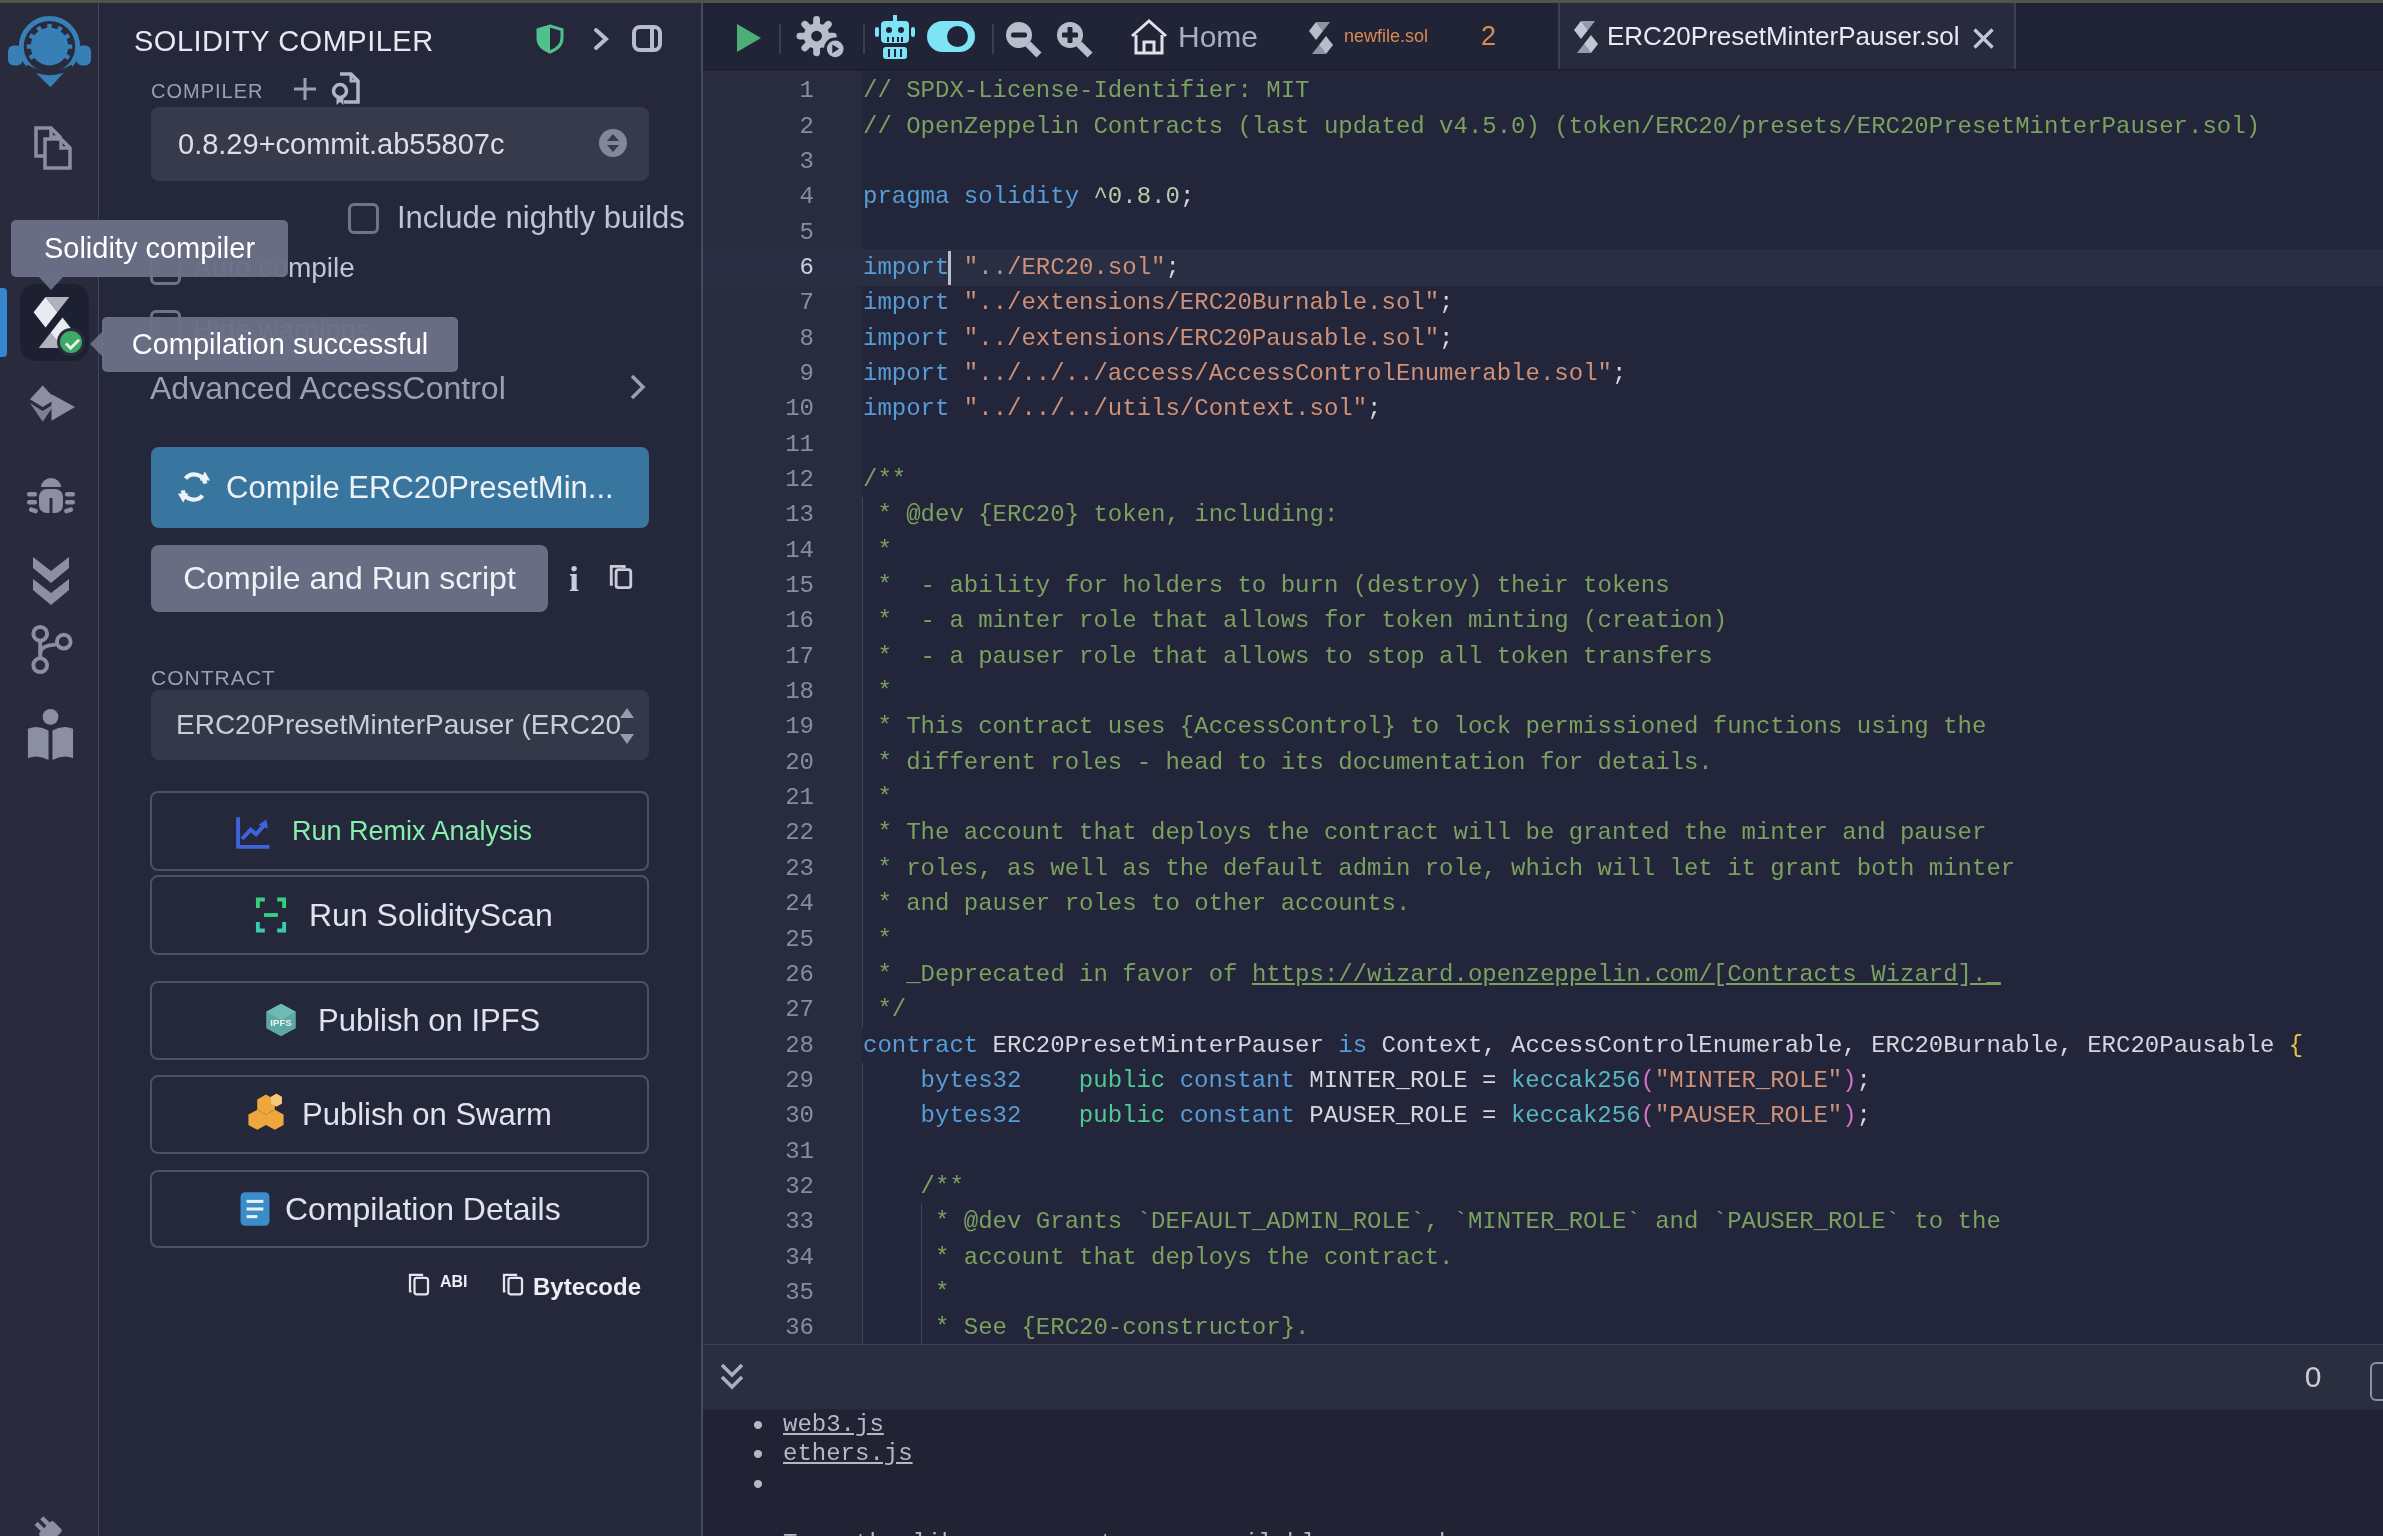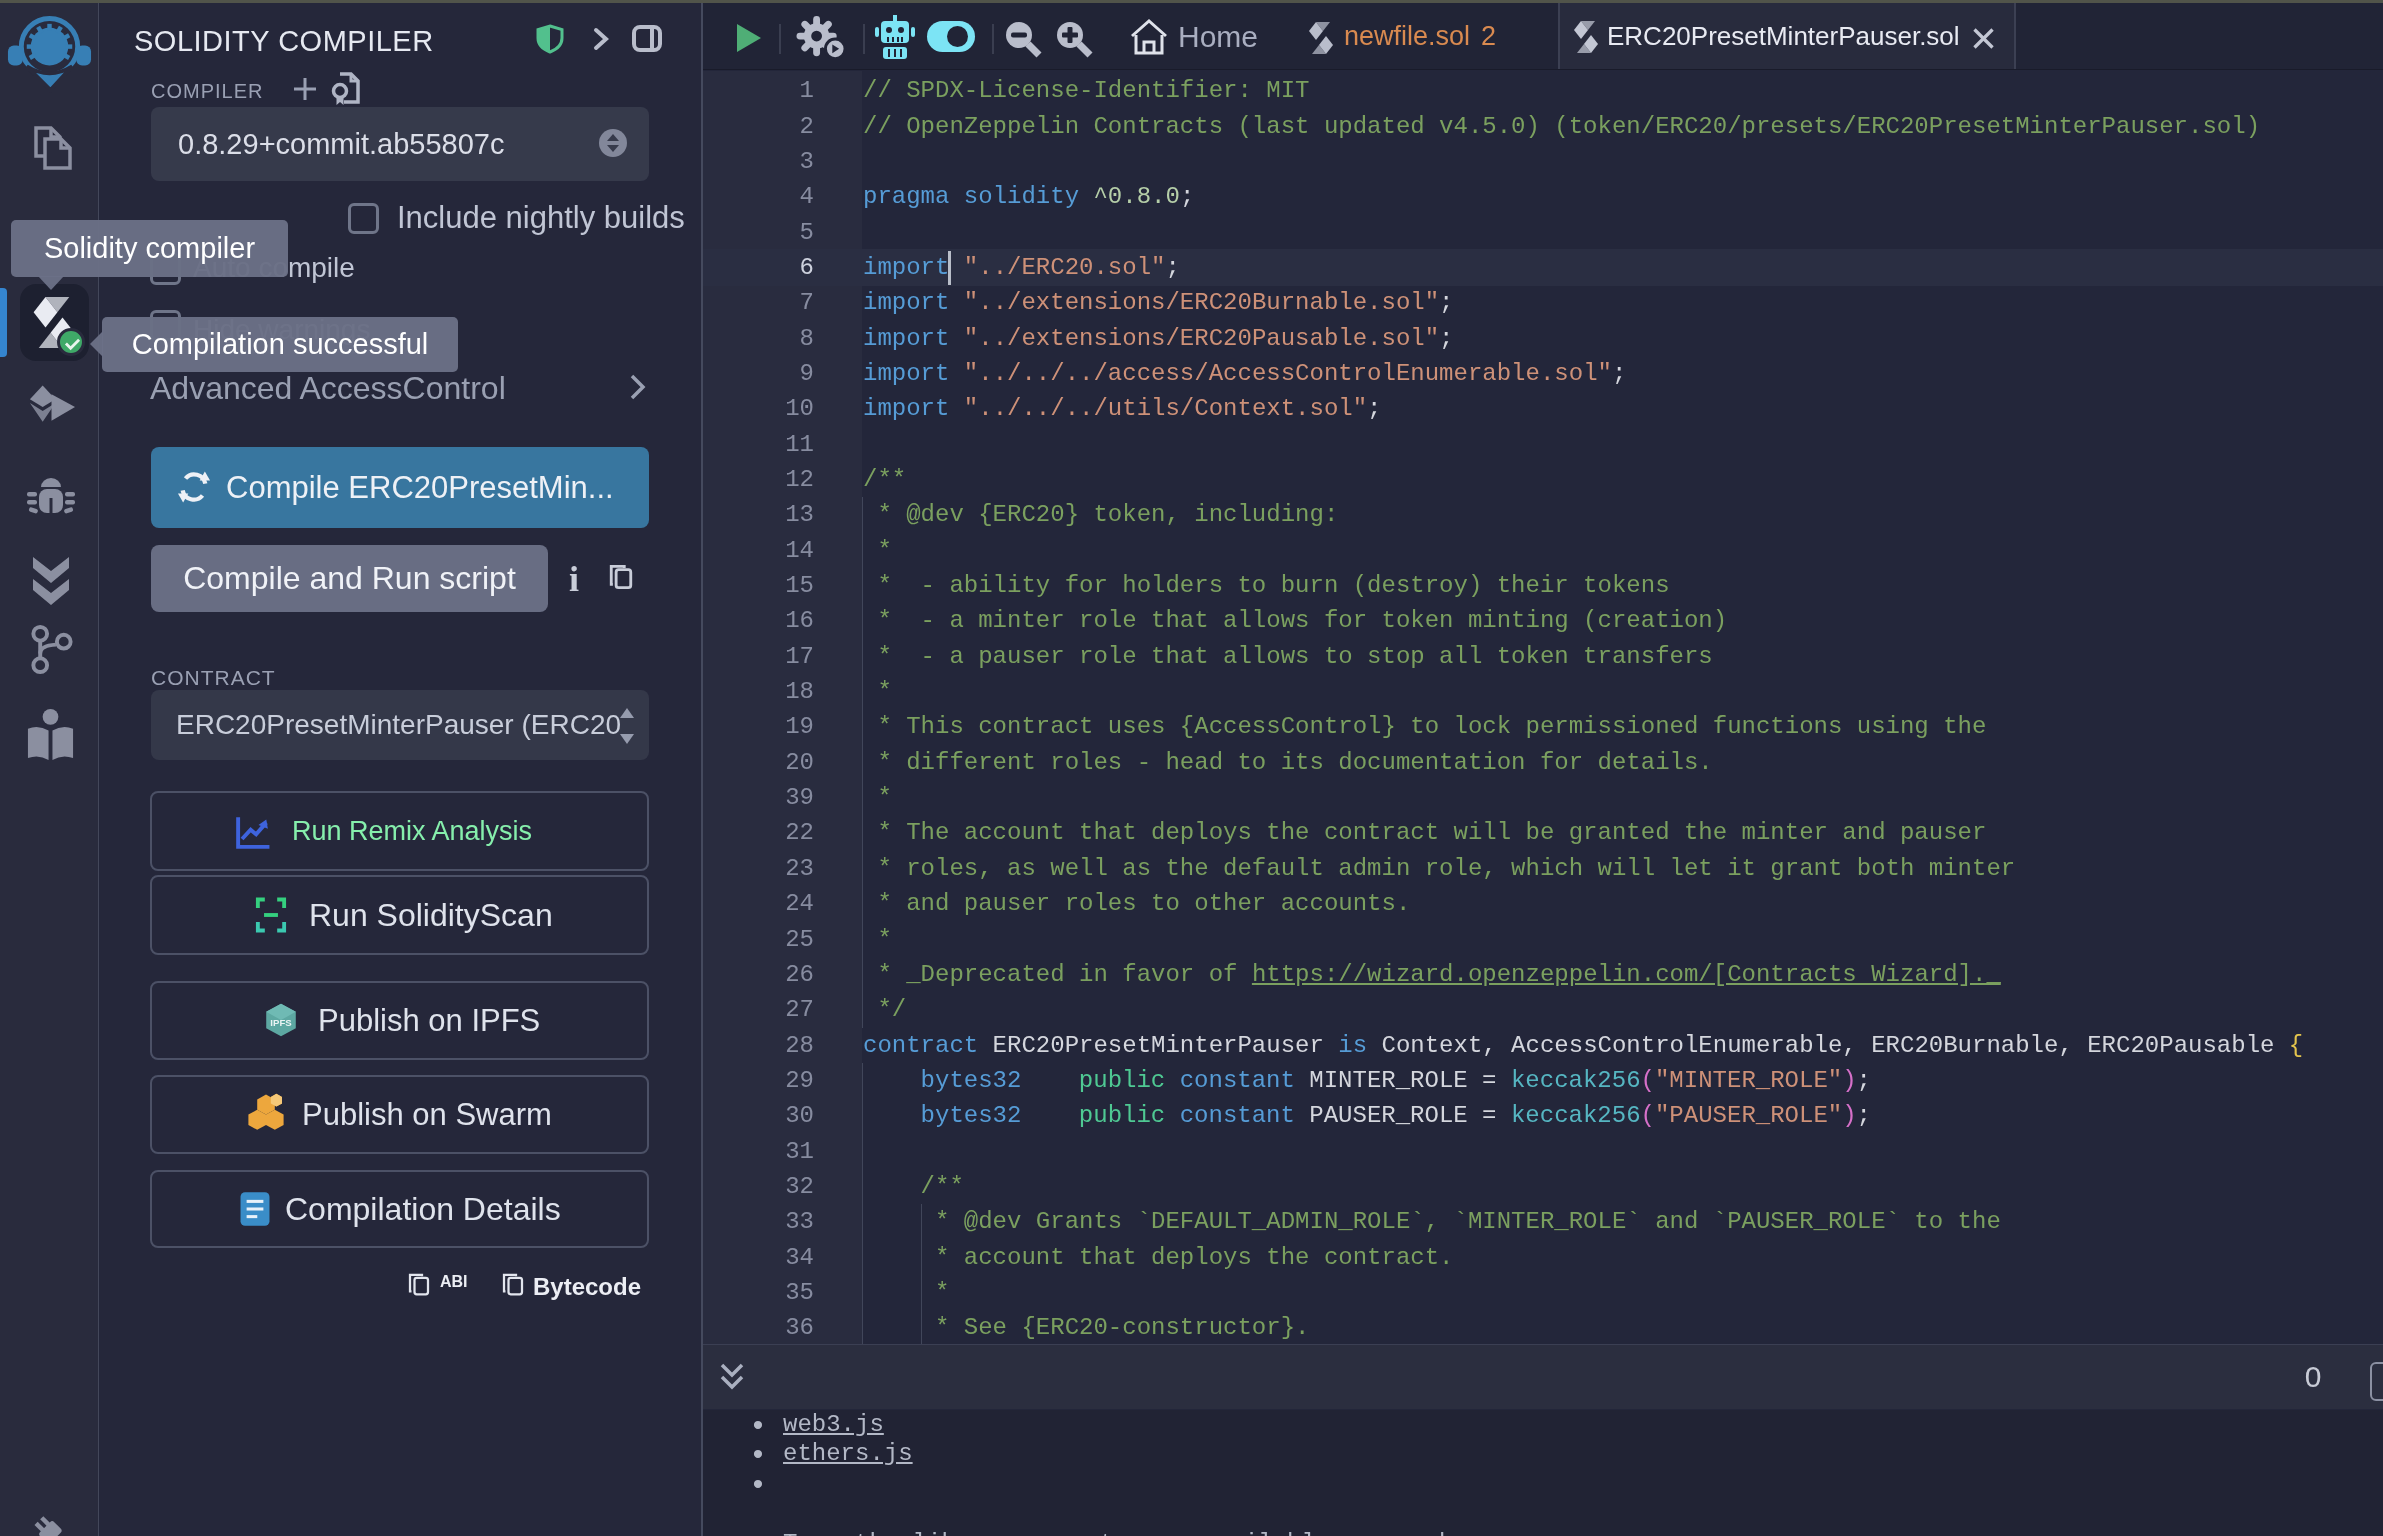--- a/index.html
+++ b/index.html
@@ -352,21 +352,21 @@
 <div class="abs" style="left:1178px;top:3px;height:67px;line-height:67px;font-size:30px;color:#a9aec0;">Home</div>
 
 <svg class="abs" style="left:1309px;top:22px;" width="24" height="32" viewBox="0 0 24 32">
   <g fill="#b9bdcb">
     <path d="M7 0 L21 0 L14 9 Z" opacity="0.72"></path>
     <path d="M7 0 L14 9 L7 18 L0 9 Z"></path>
     <path d="M17 32 L3 32 L10 23 Z" opacity="0.72"></path>
     <path d="M17 32 L10 23 L17 14 L24 23 Z"></path>
   </g>
 </svg>
-<div class="abs" style="left:1344px;top:3px;height:67px;line-height:67px;font-size:27px;color:#d98a50;">newfile.sol</div>
+<div class="abs" style="left:1344px;top:3px;height:67px;line-height:67px;font-size:18px;color:#d98a50;">newfile.sol</div>
 <div class="abs" style="left:1481px;top:3px;height:67px;line-height:67px;font-size:27px;color:#d98a50;">2</div>
 
 <div class="abs" style="left:1558px;top:3px;width:458px;height:66px;background:#282b3d;border-left:2px solid #3c4053;border-right:2px solid #3c4053;"></div>
 <svg class="abs" style="left:1574px;top:21px;" width="24" height="32" viewBox="0 0 24 32">
   <g fill="#c3c7d4">
     <path d="M7 0 L21 0 L14 9 Z" opacity="0.72"></path>
     <path d="M7 0 L14 9 L7 18 L0 9 Z"></path>
     <path d="M17 32 L3 32 L10 23 Z" opacity="0.72"></path>
     <path d="M17 32 L10 23 L17 14 L24 23 Z"></path>
   </g>
@@ -398,21 +398,21 @@
     <div class="ln mono" style="top:427px;color:#878ca0">11</div>
     <div class="ln mono" style="top:462px;color:#878ca0">12</div>
     <div class="ln mono" style="top:497px;color:#878ca0">13</div>
     <div class="ln mono" style="top:533px;color:#878ca0">14</div>
     <div class="ln mono" style="top:568px;color:#878ca0">15</div>
     <div class="ln mono" style="top:603px;color:#878ca0">16</div>
     <div class="ln mono" style="top:639px;color:#878ca0">17</div>
     <div class="ln mono" style="top:674px;color:#878ca0">18</div>
     <div class="ln mono" style="top:709px;color:#878ca0">19</div>
     <div class="ln mono" style="top:745px;color:#878ca0">20</div>
-    <div class="ln mono" style="top:780px;color:#878ca0">39</div>
+    <div class="ln mono" style="top:780px;color:#878ca0">21</div>
     <div class="ln mono" style="top:815px;color:#878ca0">22</div>
     <div class="ln mono" style="top:851px;color:#878ca0">23</div>
     <div class="ln mono" style="top:886px;color:#878ca0">24</div>
     <div class="ln mono" style="top:922px;color:#878ca0">25</div>
     <div class="ln mono" style="top:957px;color:#878ca0">26</div>
     <div class="ln mono" style="top:992px;color:#878ca0">27</div>
     <div class="ln mono" style="top:1028px;color:#878ca0">28</div>
     <div class="ln mono" style="top:1063px;color:#878ca0">29</div>
     <div class="ln mono" style="top:1098px;color:#878ca0">30</div>
     <div class="ln mono" style="top:1134px;color:#878ca0">31</div>

